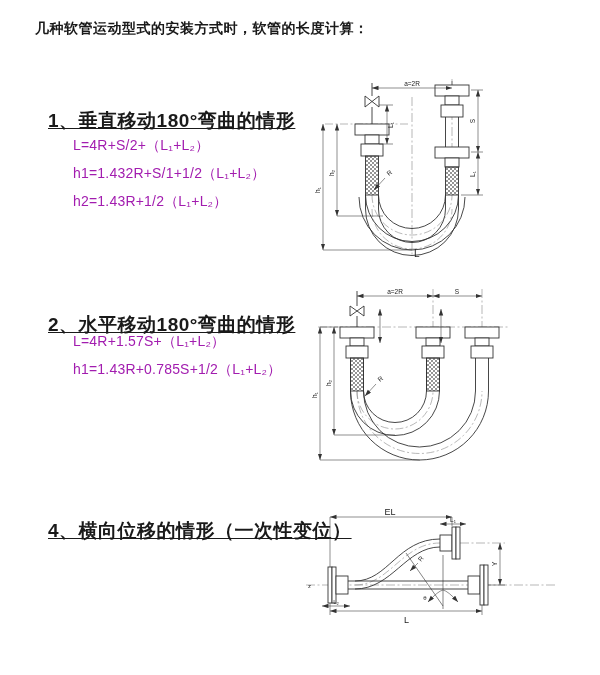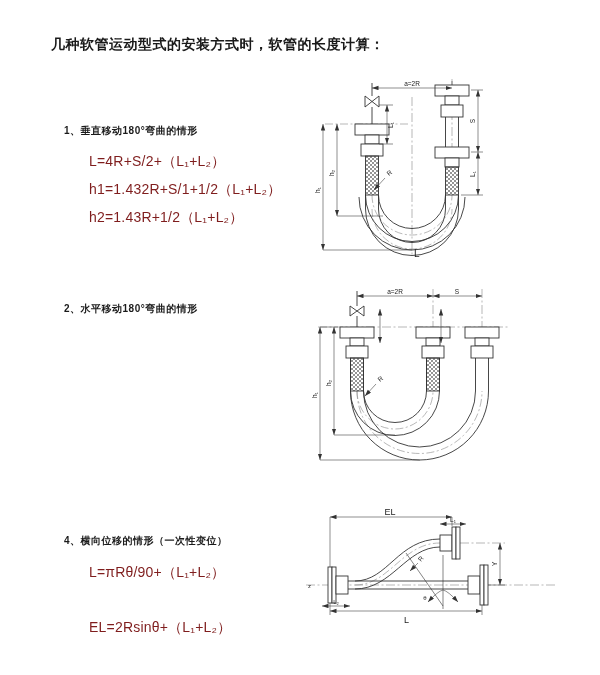--- a/index.html
+++ b/index.html
@@ -3,44 +3,44 @@
 <meta charset="utf-8">
 <style>
   html,body{margin:0;padding:0;background:#888;}
   .page{
     position:relative;width:600px;height:675px;margin:0 auto;
     background:#ffffff;overflow:hidden;
     font-family:"Liberation Sans","DejaVu Sans",sans-serif;
     color:#1a1a1a;
     border-bottom:2px solid #d8d8d8;
   }
-  .txt{position:absolute;margin:16px;white-space:nowrap;}
+  .txt{position:absolute;margin:0;white-space:nowrap;}
   .title{font-size:14px;font-weight:600;letter-spacing:.5px;}
-  .heading{font-size:10px;font-weight:600;letter-spacing:.5px;}
-  .formula{font-size:14px;letter-spacing:.2px;color:#7f1d1d;}
+  .heading{font-size:19px;font-weight:600;letter-spacing:.5px;text-decoration:underline;}
+  .formula{font-size:14px;letter-spacing:.2px;color:#a21caf;}
   svg{position:absolute;}
   svg text{font-family:"Liberation Sans","DejaVu Sans",sans-serif;fill:#222;}
 </style>
 </head>
 <body>
 
 <div class="page">
 
   <p class="txt title" style="left:35px;top:20px">几种软管运动型式的安装方式时，软管的长度计算：</p>
 
   <p class="txt heading" style="left:48px;top:108px">1、垂直移动180°弯曲的情形</p>
   <p class="txt formula" style="left:73px;top:137px">L=4R+S/2+（L₁+L₂）</p>
   <p class="txt formula" style="left:73px;top:165px">h1=1.432R+S/1+1/2（L₁+L₂）</p>
   <p class="txt formula" style="left:73px;top:193px">h2=1.43R+1/2（L₁+L₂）</p>
 
-  <p class="txt heading" style="left:48px;top:286px">2、水平移动180°弯曲的情形</p>
+  <p class="txt heading" style="left:48px;top:312px">2、水平移动180°弯曲的情形</p>
+  <p class="txt formula" style="left:73px;top:333px">L=4R+1.57S+（L₁+L₂）</p>
+  <p class="txt formula" style="left:73px;top:361px">h1=1.43R+0.785S+1/2（L₁+L₂）</p>
 
   <p class="txt heading" style="left:48px;top:518px">4、横向位移的情形（一次性变位）</p>
-  <p class="txt formula" style="left:73px;top:548px">L=πRθ/90+（L₁+L₂）</p>
-  <p class="txt formula" style="left:73px;top:603px">EL=2Rsinθ+（L₁+L₂）</p>
 
   <svg style="left:313px;top:75px" width="287" height="185" viewBox="0 0 287 185">
     <defs>
       <pattern id="hp1" width="4" height="4" patternUnits="userSpaceOnUse">
         <path d="M0,0 l4,4 M4,0 l-4,4" stroke="#666" stroke-width="0.7" fill="none"></path>
       </pattern>
       <marker id="m1" markerWidth="7" markerHeight="5" refX="6.5" refY="2.2" orient="auto-start-reverse" markerUnits="userSpaceOnUse">
         <path d="M0,0 L6.5,2.2 L0,4.4 Z" fill="#333"></path>
       </marker>
     </defs>

